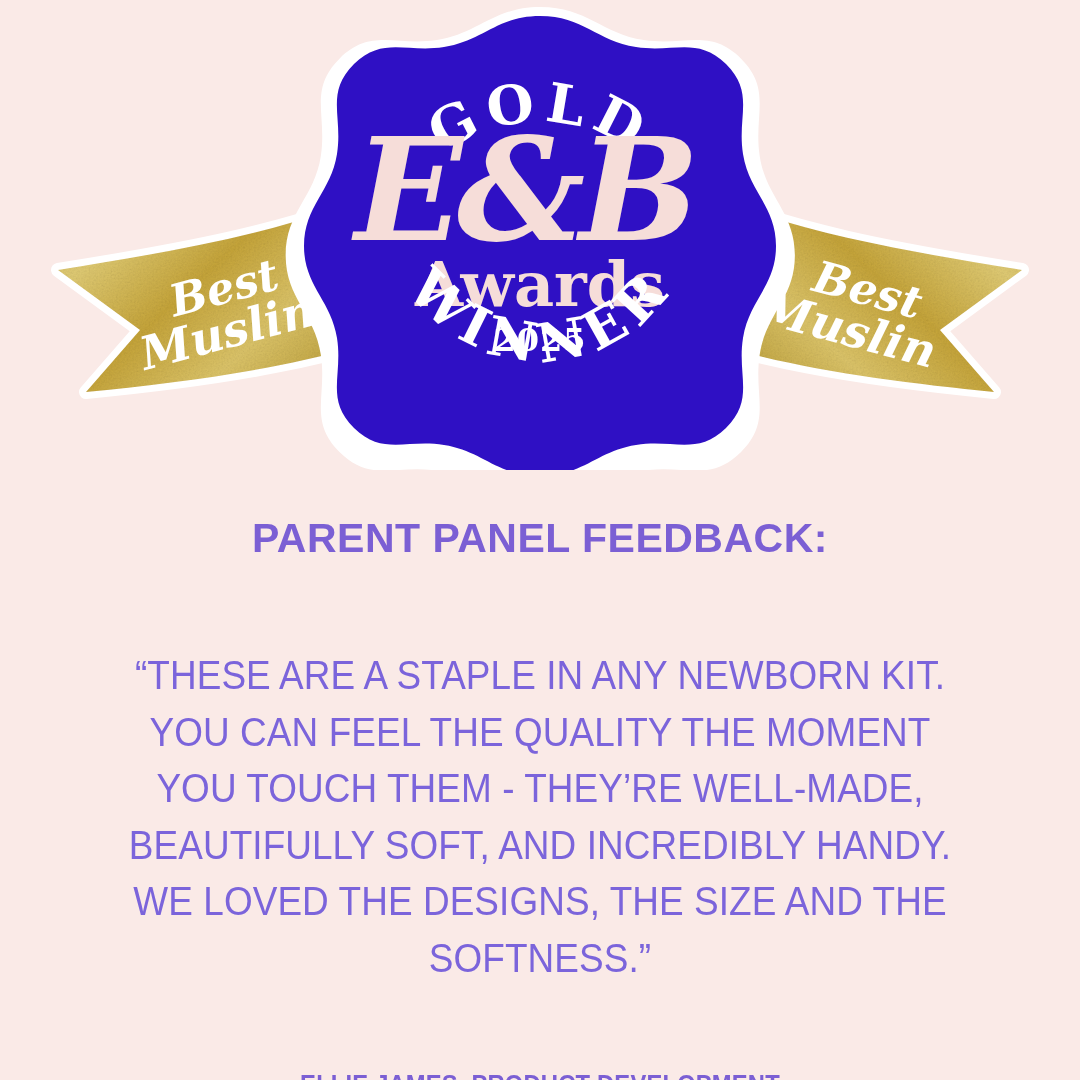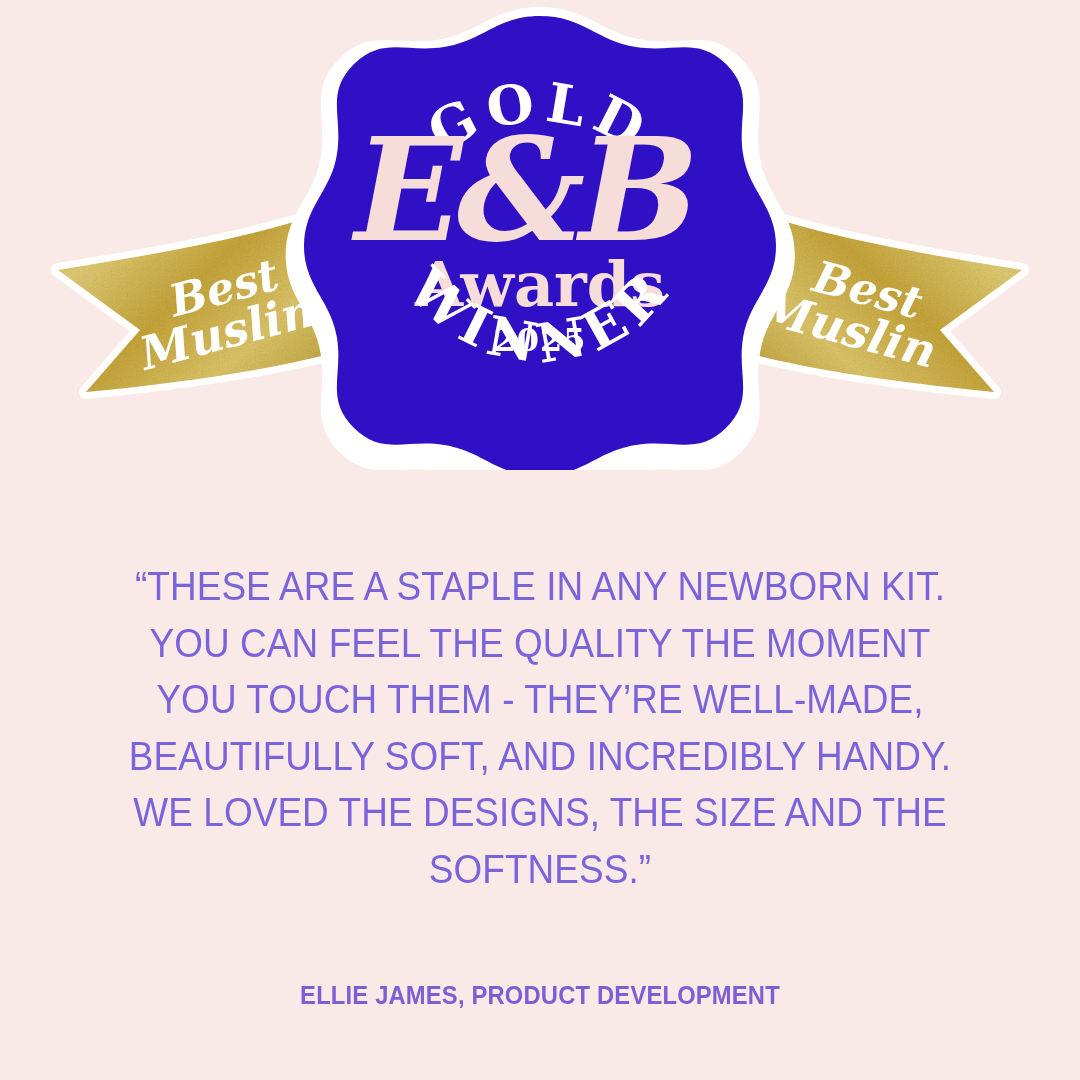--- a/index.html
+++ b/index.html
@@ -250,20 +250,21 @@
         <text class="badge-year" x="540" y="351" font-size="32" letter-spacing="1" text-anchor="middle">2025</text>
 
         <text class="badge-arc-text" font-size="54" letter-spacing="7">
           <textPath href="#arcBottom" startOffset="50%" text-anchor="middle">WINNER</textPath>
         </text>
       </g>
     </svg>
   </div>
 
   <div id="text-block">
+    <h2 id="feedback-heading">PARENT PANEL FEEDBACK:</h2>
 
     <blockquote id="quote">“THESE ARE A STAPLE IN ANY NEWBORN KIT. YOU CAN FEEL THE QUALITY THE MOMENT YOU TOUCH THEM - THEY’RE WELL-MADE, BEAUTIFULLY SOFT, AND INCREDIBLY HANDY. WE LOVED THE DESIGNS, THE SIZE AND THE SOFTNESS.”</blockquote>
 
     <div id="attribution">
       <div>ELLIE JAMES, PRODUCT DEVELOPMENT</div>
 
     </div>
   </div>
 
 </div>

